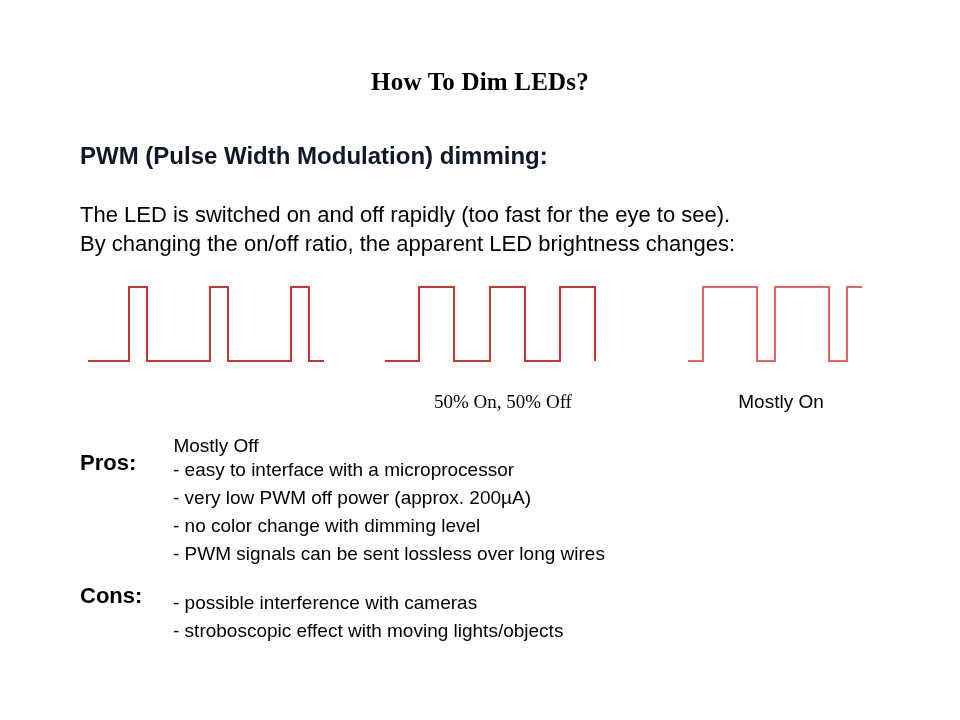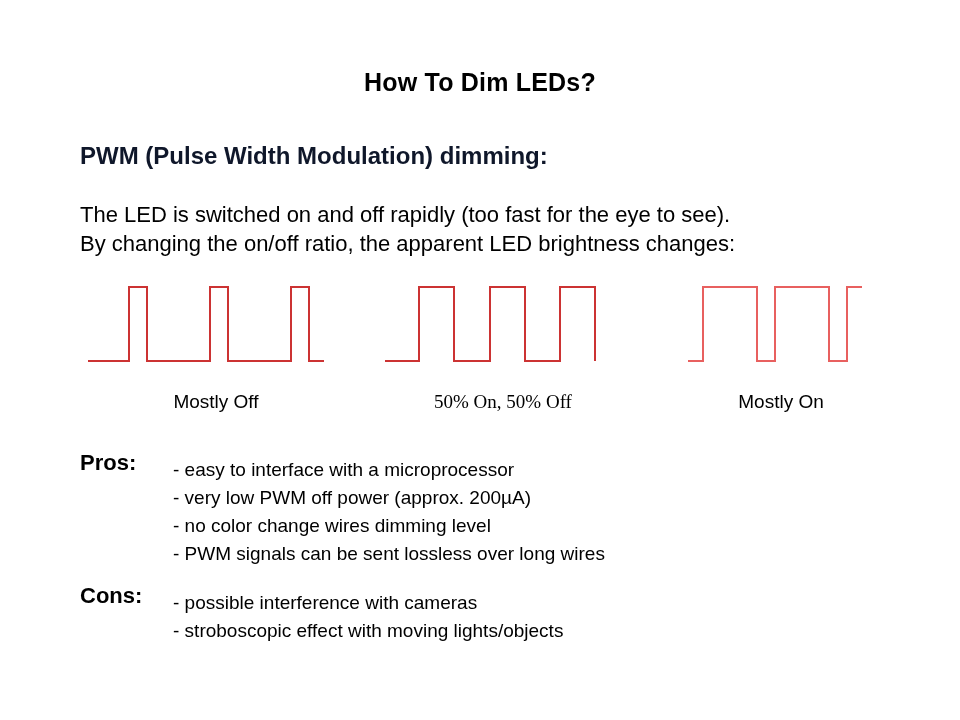--- a/index.html
+++ b/index.html
@@ -26,20 +26,21 @@
   .slide-title {
     position: absolute;
     left: 0;
     top: 68px;
     width: 960px;
     text-align: center;
     font-size: 25px;
     font-weight: bold;
     letter-spacing: 0.2px;
     color: #000000;
+    font-family: Liberation Serif, serif;
   }
 
   
   .section-heading {
     position: absolute;
     left: 80px;
     top: 142px;
     font-size: 24px;
     font-weight: bold;
     color: #0f172a;
@@ -146,31 +147,31 @@
 
     <div class="wave-cell" style="left:686px; width:190px;">
       <svg width="190" height="100" viewBox="0 0 190 100">
         <polyline points="2,89 17,89 17,15 71,15 71,89 89,89 89,15 143,15 143,89 161,89 161,15 176,15" fill="none" stroke="#e8605f" stroke-width="2" stroke-linejoin="miter" stroke-linecap="butt"></polyline>
       </svg>
     </div>
 
   </div>
 
   <div class="wave-captions">
-    <div class="wave-caption" style="left:96px; width:240px;">Mostly Off</div>
+    <div class="wave-caption" style="left:96px; width:240px;margin-top:44px;">Mostly Off</div>
     <div class="wave-caption" style="left:383px; width:240px;font-family:Liberation Serif, serif;">50% On, 50% Off</div>
     <div class="wave-caption" style="left:686px; width:190px;">Mostly On</div>
   </div>
 
   <div class="pc-block pros">
     <div class="pc-label">Pros:</div>
     <div class="pc-items">
       <div class="pc-item">- easy to interface with a microprocessor</div>
       <div class="pc-item">- very low PWM off power (approx. 200µA)</div>
-      <div class="pc-item">- no color change wires dimming level</div>
+      <div class="pc-item">- no color change with dimming level</div>
       <div class="pc-item">- PWM signals can be sent lossless over long wires</div>
     </div>
   </div>
 
   <div class="pc-block cons">
     <div class="pc-label">Cons:</div>
     <div class="pc-items">
       <div class="pc-item">- possible interference with cameras</div>
       <div class="pc-item">- stroboscopic effect with moving lights/objects</div>
     </div>

